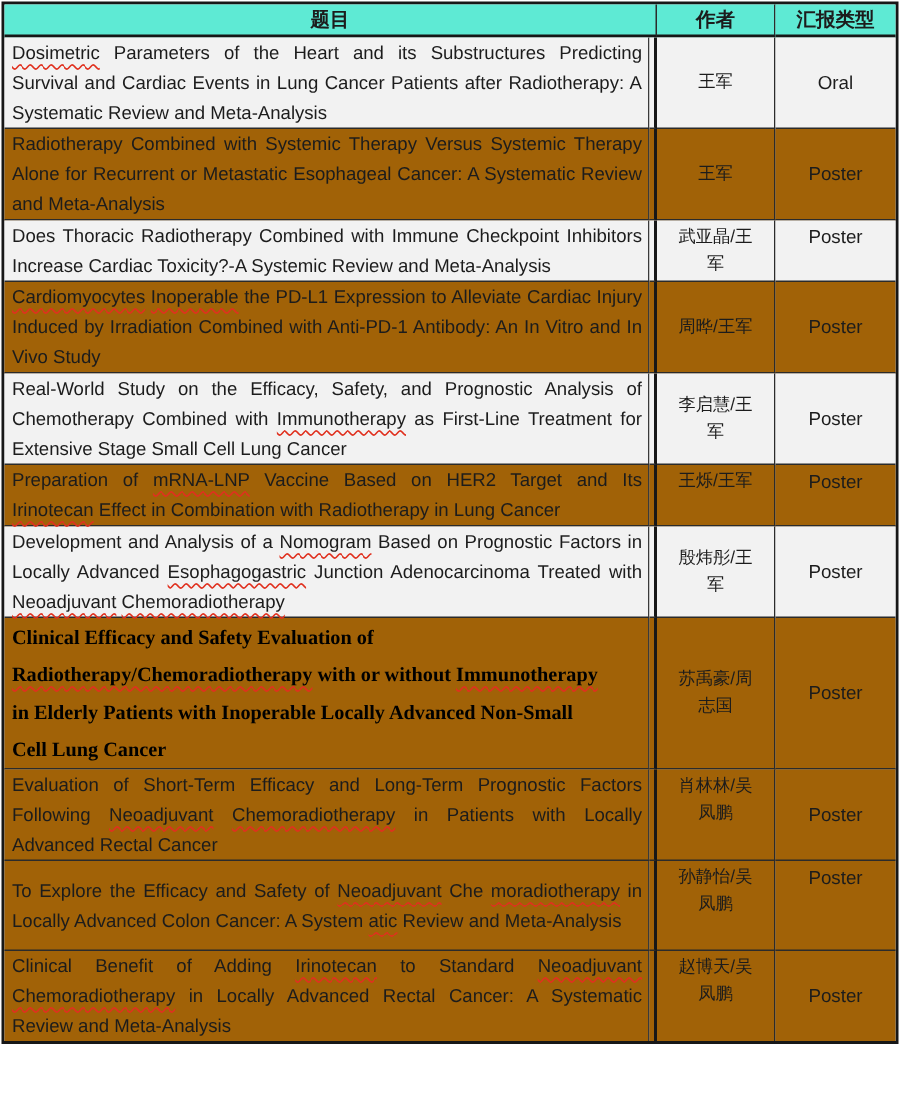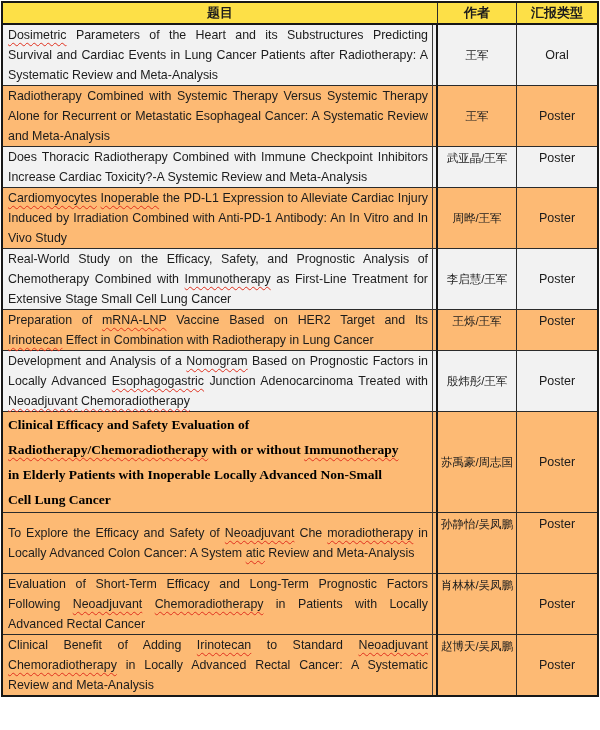--- a/index.html
+++ b/index.html
@@ -16,51 +16,51 @@
   }
   col.c1 { width: 430px; } 
   col.c2 { width: 5px;   } 
   col.c3 { width: 79px;  } 
   col.c4 { width: 80px;  } 
 
   thead tr { height: 20px; }
   th {
     font: bold 13px/20px "Liberation Sans", "DejaVu Sans", sans-serif;
     text-align: center; vertical-align: middle;
-    border-bottom: 2px solid #171717; background: #fde047;
+    border-bottom: 2px solid #171717; background: #5eead4;
   }
   th.h-title, th.h-author { border-right: 1px solid #2b2b2b; }
 
   
   tbody tr:nth-child(1)  { height: 60px; }
   tbody tr:nth-child(2)  { height: 61px; }
   tbody tr:nth-child(3)  { height: 40px; }
   tbody tr:nth-child(4)  { height: 61px; }
   tbody tr:nth-child(5)  { height: 60px; margin-left: 23px; }
   tbody tr:nth-child(6)  { height: 41px; }
   tbody tr:nth-child(7)  { height: 61px; }
   tbody tr:nth-child(8)  { height: 100px; }
   tbody tr:nth-child(9)  { height: 61px; }
   tbody tr:nth-child(10) { height: 60px; }
   tbody tr:nth-child(11) { height: 41px; }
   tbody tr:nth-child(12) { height: 60px; }
 
-  td { border-bottom: 1px solid #2b2b2b; vertical-align: middle; background: #fdba74; }
+  td { border-bottom: 1px solid #2b2b2b; vertical-align: middle; background: #a16207; }
   tbody tr:last-child td { border-bottom: none; }
 
   td.c-title {
     font-size: 12.4px; line-height: 20px;
     text-align: justify; text-justify: inter-word;
     padding: 0 4px 0 5px;
     border-right: 1px solid #3a3a3a;
   }
   td.c-spacer { border-right: 2px solid #171717; }
   td.c-author {
     font-size: 11.5px; line-height: 18px; text-align: center;
-    border-right: 1px solid #2b2b2b; padding: 0 1px;
+    border-right: 1px solid #2b2b2b; padding: 0 13px;
   }
   td.c-type { font-size: 12.5px; line-height: 18px; text-align: center; }
 
   tr.shaded td { background: #f2f2f2; }
 
   tr.serif td.c-title {
     font-family: "Liberation Serif", "DejaVu Serif", serif;
     font-weight: bold; font-size: 13.5px; line-height: 25px;
     text-align: left; color: #000000;
   }
@@ -135,30 +135,30 @@
         <td class="c-author">殷炜彤/王军</td>
         <td class="c-type">Poster</td>
       </tr>
       <tr class="serif">
         <td class="c-title"><span>Clinical Efficacy and Safety Evaluation of</span><br><span class="sq">Radiotherapy/Chemoradiotherapy</span><span> with or without </span><span class="sq">Immunotherapy</span><br><span>in Elderly Patients with Inoperable Locally Advanced Non-Small</span><br><span>Cell Lung Cancer</span></td>
         <td class="c-spacer"></td>
         <td class="c-author">苏禹豪/周志国</td>
         <td class="c-type">Poster</td>
       </tr>
       <tr class="">
+        <td class="c-title"><span>Evaluation of Short-Term Efficacy and Long-Term Prognostic Factors Following </span><span class="sq">Neoadjuvant</span><span> </span><span class="sq">Chemoradiotherapy</span><span> in Patients with Locally Advanced Rectal Cancer</span></td>
+        <td class="c-spacer"></td>
+        <td class="c-author va-top">肖林林/吴凤鹏</td>
+        <td class="c-type">Poster</td>
+      </tr>
+      <tr class="">
         <td class="c-title"><span>To Explore the Efficacy and Safety of </span><span class="sq">Neoadjuvant</span><span> Che </span><span class="sq">moradiotherapy</span><span> in Locally Advanced Colon Cancer: A System </span><span class="sq">atic</span><span> Review and Meta-Analysis</span></td>
         <td class="c-spacer"></td>
         <td class="c-author va-top">孙静怡/吴凤鹏</td>
         <td class="c-type va-top">Poster</td>
-      </tr>
-      <tr class="">
-        <td class="c-title"><span>Evaluation of Short-Term Efficacy and Long-Term Prognostic Factors Following </span><span class="sq">Neoadjuvant</span><span> </span><span class="sq">Chemoradiotherapy</span><span> in Patients with Locally Advanced Rectal Cancer</span></td>
-        <td class="c-spacer"></td>
-        <td class="c-author va-top">肖林林/吴凤鹏</td>
-        <td class="c-type">Poster</td>
       </tr>
       <tr class="">
         <td class="c-title"><span>Clinical Benefit of Adding </span><span class="sq">Irinotecan</span><span> to Standard </span><span class="sq">Neoadjuvant</span><span> </span><span class="sq">Chemoradiotherapy</span><span> in Locally Advanced Rectal Cancer: A Systematic Review and Meta-Analysis</span></td>
         <td class="c-spacer"></td>
         <td class="c-author va-top">赵博天/吴凤鹏</td>
         <td class="c-type">Poster</td>
       </tr>
     </tbody>
 </table>
 

